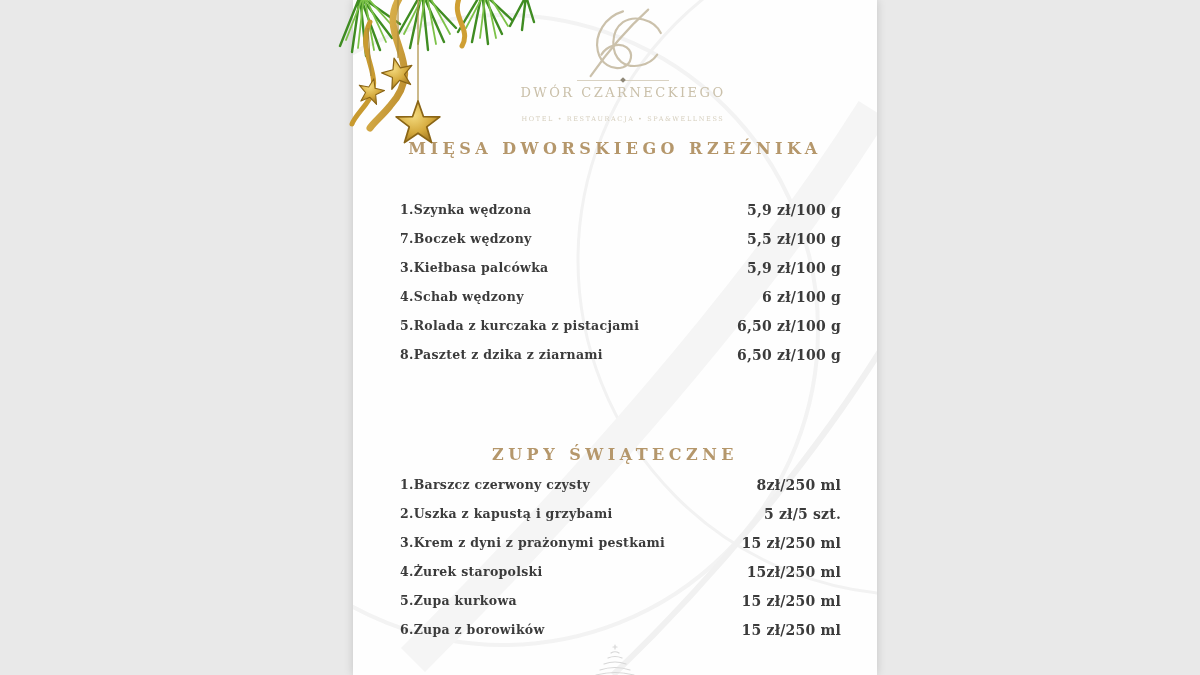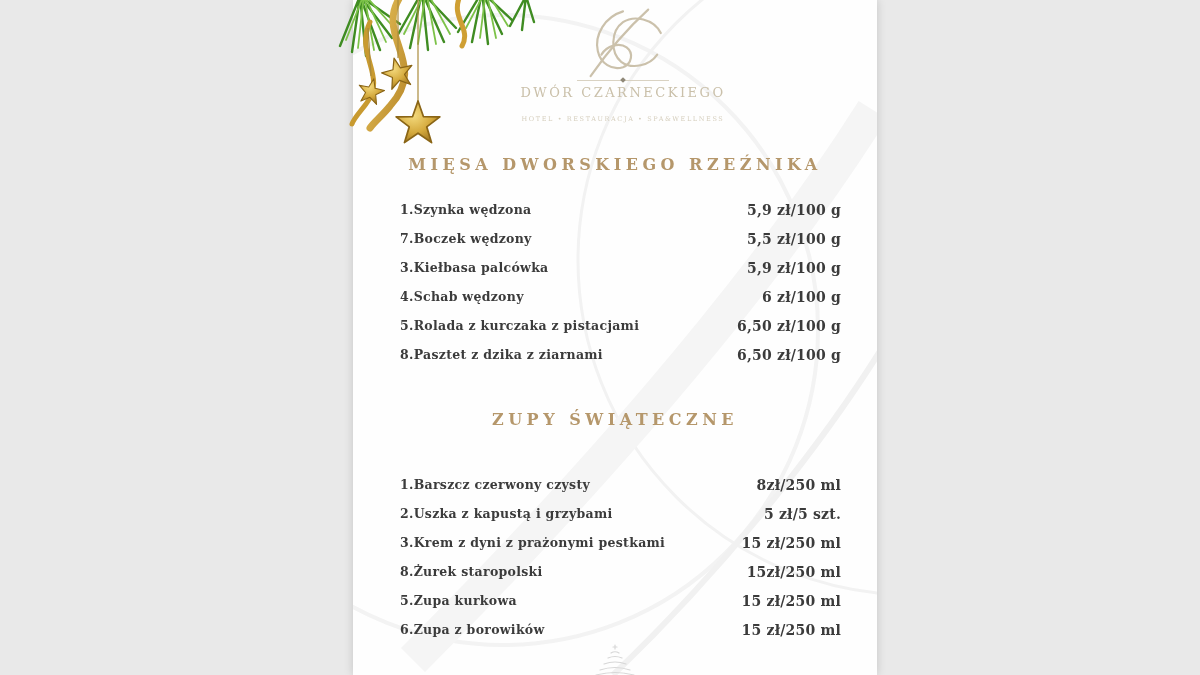--- a/index.html
+++ b/index.html
@@ -32,22 +32,22 @@
   }
   .brand-tagline{
     margin-top:15px;color:#d6cfbe;font-size:6.5px;letter-spacing:1.6px;
     white-space:nowrap;
   }
   .section-title{
     position:absolute;left:0;width:100%;text-align:center;
     color:#b5976b;font-size:16px;font-weight:700;letter-spacing:4.5px;
     white-space:nowrap;
   }
-  .title-1{top:139px;margin-top:16px;}
-  .title-2{top:410px;}
+  .title-1{top:139px;}
+  .title-2{top:445px;}
   .items{
     position:absolute;left:47px;right:36px;
   }
   .items-1{top:202px;}
   .items-2{top:477px;}
   .row{
     display:flex;justify-content:space-between;align-items:flex-start;
     height:29px;
   }
   .item-name{
@@ -123,21 +123,21 @@
     </div>
     <div class="row">
       <span class="item-name">2.Uszka z kapustą i grzybami</span>
       <span class="item-price">5 zł/5 szt.</span>
     </div>
     <div class="row">
       <span class="item-name">3.Krem z dyni z prażonymi pestkami</span>
       <span class="item-price">15 zł/250 ml</span>
     </div>
     <div class="row">
-      <span class="item-name">8.Żurek staropolski</span>
+      <span class="item-name">4.Żurek staropolski</span>
       <span class="item-price">15zł/250 ml</span>
     </div>
     <div class="row">
       <span class="item-name">5.Zupa kurkowa</span>
       <span class="item-price">15 zł/250 ml</span>
     </div>
     <div class="row">
       <span class="item-name">6.Zupa z borowików</span>
       <span class="item-price">15 zł/250 ml</span>
     </div>

